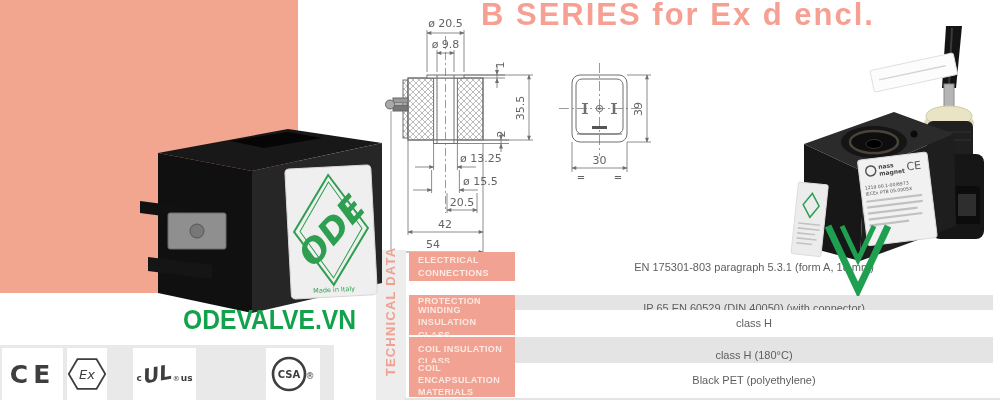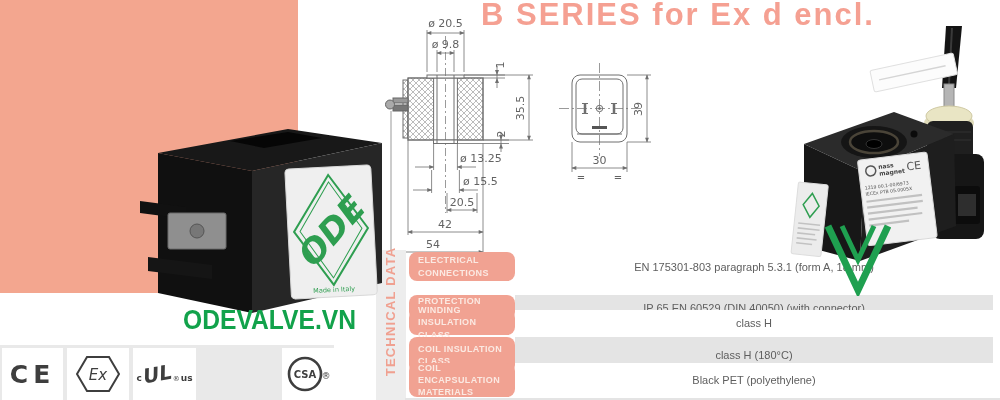--- a/index.html
+++ b/index.html
@@ -9,43 +9,43 @@
   
   .pink{left:0;top:0;width:298px;height:293px;background:#F3A68F;}
   
   .title{left:481px;top:-3px;font-size:31px;font-weight:700;letter-spacing:2px;color:#F5A092;white-space:nowrap;}
   
   .wm-text{left:183px;top:304px;font-size:28px;font-weight:700;color:#12A24B;
            transform:scaleX(.88);transform-origin:left top;white-space:nowrap;z-index:6;}
   
   .cert-band{left:0;top:345px;width:334px;height:55px;background:#E9E9E9;}
   .tile{position:absolute;top:3px;height:52px;background:#fff;display:flex;align-items:center;justify-content:center;color:#3E3E3E;}
-  .t1{left:2px;width:61px;} .t2{left:67px;width:62px;} .t3{left:133px;width:63px;}
-  .t4{left:200px;width:62px;} .t5{left:266px;width:54px;margin-left:16px;}
+  .t1{left:2px;width:61px;} .t2{left:67px;width:40px;} .t3{left:133px;width:63px;}
+  .t4{left:200px;width:62px;} .t5{left:266px;width:54px;}
   .ce-txt{font-size:25px;font-weight:700;letter-spacing:5px;font-family:"DejaVu Sans",sans-serif;}
   .ul-wrap{display:flex;align-items:flex-end;gap:1px;font-family:"DejaVu Sans",sans-serif;}
   .ul-c,.ul-us{font-size:9px;font-weight:700;line-height:1;}
   .ul-main{font-size:20px;font-weight:700;font-style:italic;display:inline-block;transform:rotate(-10deg);line-height:.9;}
   .ul-r{font-size:7px;vertical-align:top;}
   svg text{font-family:"DejaVu Sans",sans-serif;}
   
   .drawing{left:383px;top:8px;width:300px;height:252px;}
   
   .photo-left{left:140px;top:115px;width:258px;height:215px;z-index:3;}
   .photo-right{left:786px;top:26px;width:205px;height:245px;z-index:3;}
   .wm-logo{left:824px;top:224px;width:68px;height:72px;z-index:5;}
   
   .strip{left:376px;top:250px;width:30px;height:150px;background:#EDEDED;display:flex;align-items:center;justify-content:center;}
   .strip span{transform:rotate(-90deg) translateX(14px);white-space:nowrap;font-size:13px;font-weight:700;
               letter-spacing:1.2px;color:#F0A090;}
   .trow{position:absolute;left:409px;width:584px;display:flex;}
   .r1{top:252px;height:29px;} .r2{top:295px;height:25px;} .r3{top:310px;height:25px;}
   .r4{top:337px;height:36px;} .r5{top:363px;height:34px;justify-content:flex-end;}
   .tlabel{width:106px;flex:0 0 106px;background:#F1A292;color:#FBE9E2;font-size:9px;font-weight:700;
-          letter-spacing:.4px;line-height:1.35;display:flex;align-items:center;padding:2px 4px 2px 9px;box-sizing:border-box;border-radius:8px;}
+          letter-spacing:.4px;line-height:1.35;display:flex;align-items:center;padding:2px 4px 2px 9px;box-sizing:border-box;}
   .tvalue{flex:1;display:flex;align-items:center;justify-content:center;font-size:11px;color:#5E5E5E;background:#fff;}
   .shaded .tvalue{background:#E4E4E4;}
   .bottom-line{left:405px;top:398px;width:595px;height:2px;background:#E4E4E4;}
 </style>
 </head>
 <body>
 
 <div id="stage">
 
   <div class="abs pink"></div>

